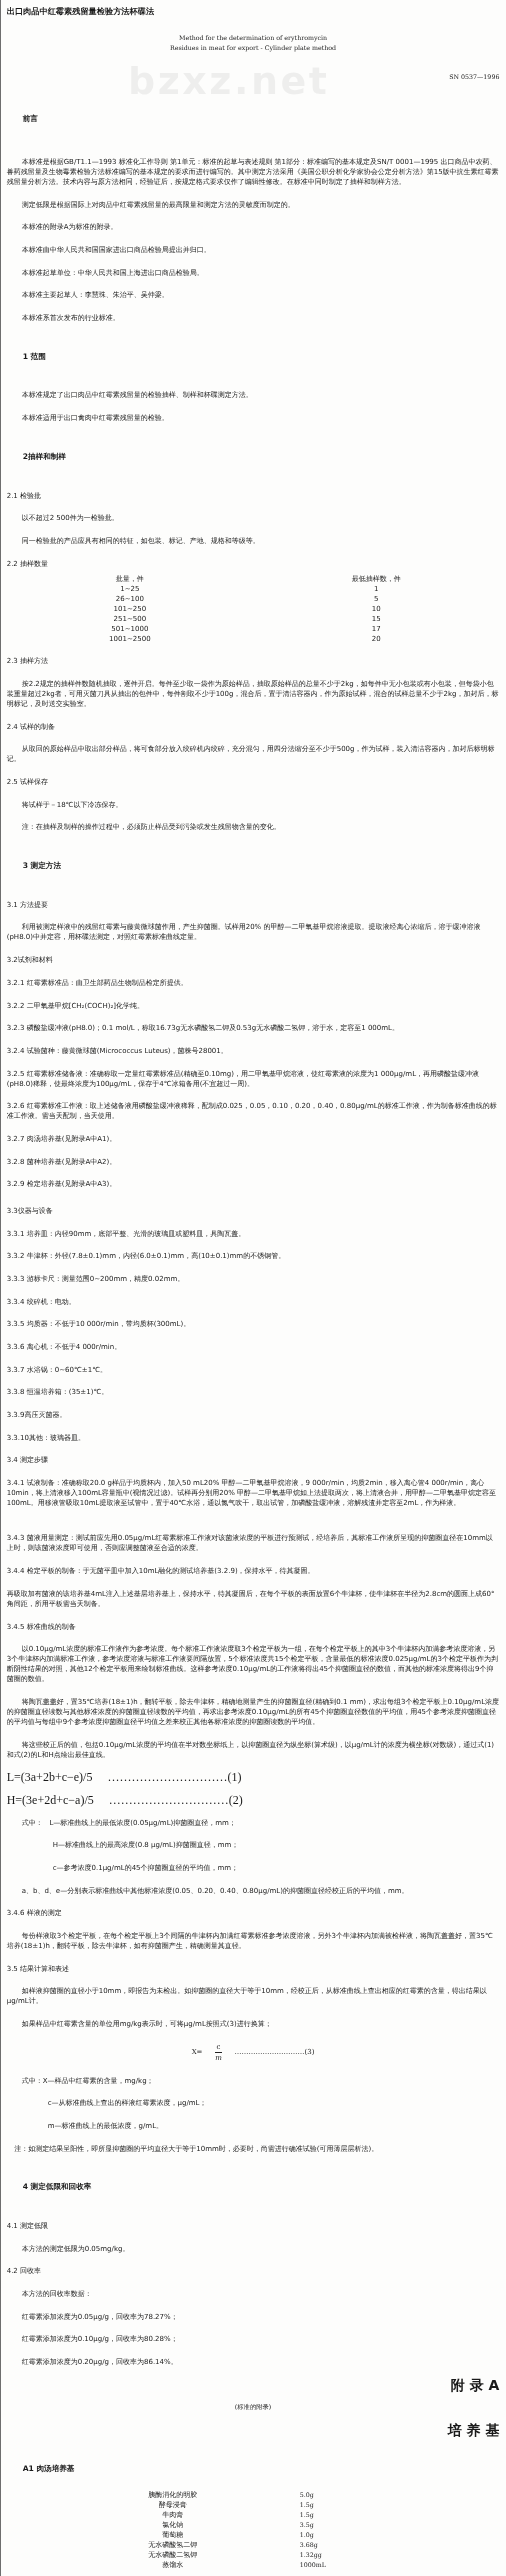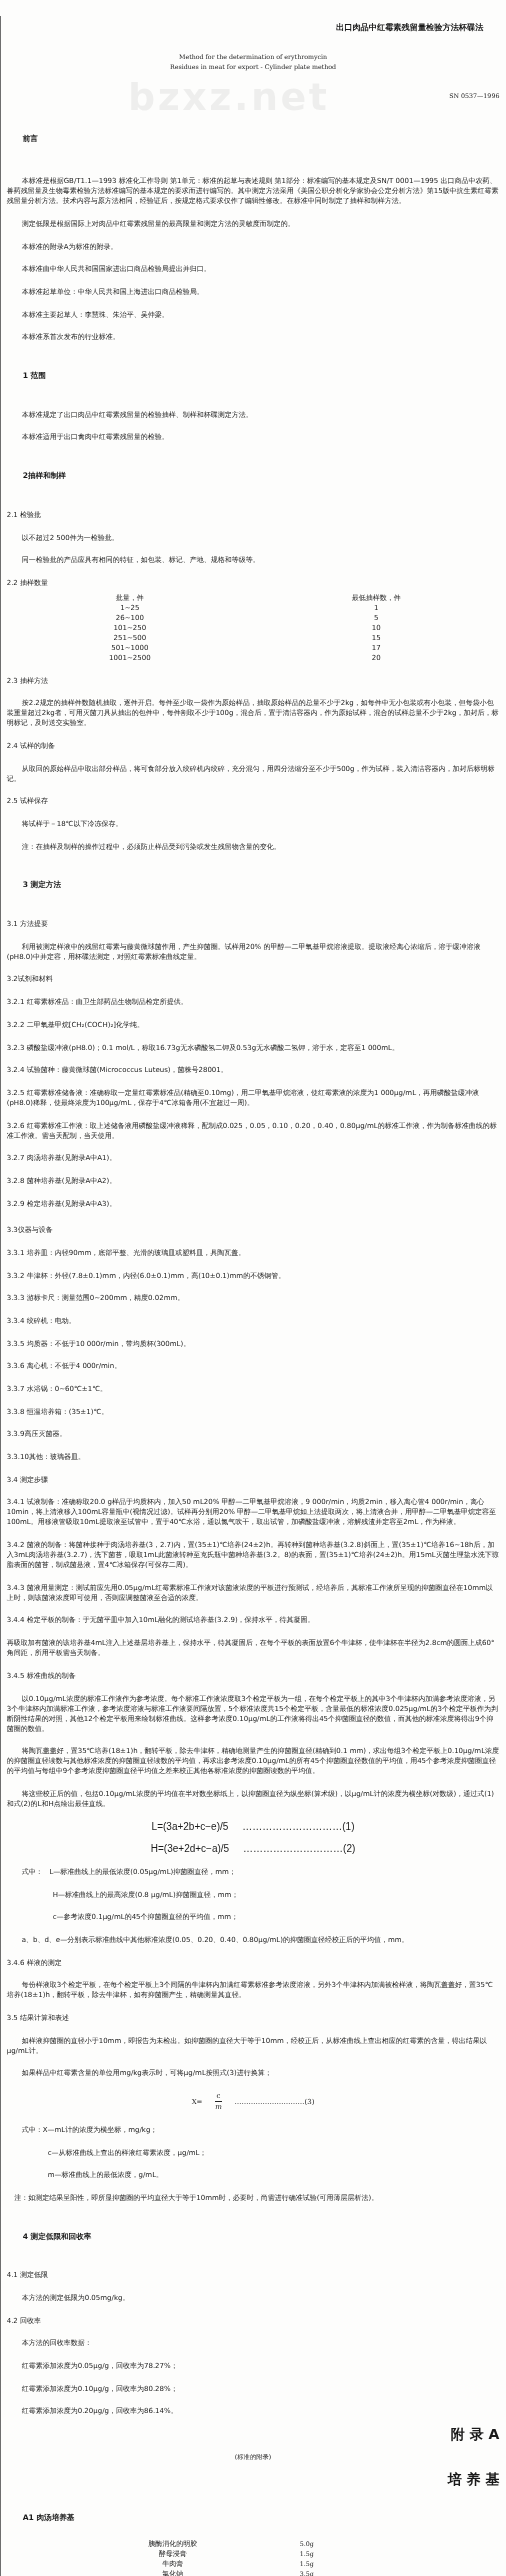--- a/index.html
+++ b/index.html
@@ -13,25 +13,25 @@
   }
   .page {
     position: relative;
     width: 507px;
     min-height: 2576px;
     border-left: 1.9px solid #6e6e6e;
     box-sizing: border-box;
     padding: 0 7.6px 0 5.7px;
   }
   .title {
-    text-align: right;
+    text-align: left;
     font-weight: bold;
     font-size: 8.2px;
     padding-top: 6.3px;
-    margin: 16px;
+    margin: 0;
     height: 14px;
   }
   .en-title {
     text-align: center;
     font-family: "DejaVu Serif", serif;
     font-size: 6.3px;
     line-height: 10px;
     margin-top: 12.7px;
   }
   .std-no {
@@ -54,23 +54,23 @@
   .gap-s { height: 12.7px; }
   .gap-m { height: 16.5px; }
   .tbl {
     margin: 5px 0 0 0;
     width: 100%;
     border-collapse: collapse;
   }
   .tbl td { text-align: center; padding: 0; line-height: 10px; font-size: 7px; }
   .tbl td.c1 { width: 50%; }
   .formula {
-    text-align: center;
-    font-family: Liberation Sans, sans-serif;
-    font-size: 10px;
+    text-align: left;
+    font-family: Liberation Serif, serif;
+    font-size: 12px;
     line-height: 10px;
   }
   .frac-wrap {
     display: flex; justify-content: center; align-items: center; gap: 12.7px;
     font-family: "DejaVu Serif", serif; font-size: 7px;
   }
   .frac { display: inline-flex; flex-direction: column; align-items: center; }
   .frac .num { border-bottom: 0.6px solid #222; padding: 0 1.3px; line-height: 10px; }
   .frac .den { line-height: 10px; font-style: italic; }
   .where { padding-left: 15px; }
@@ -233,21 +233,20 @@
   <div class="gap-s"></div>
   <p class="sub">3.3.9高压灭菌器。</p>
   <div class="gap-s"></div>
   <p class="sub">3.3.10其他：玻璃器皿。</p>
 
   <div class="gap-s"></div>
   <p class="sub">3.4 测定步骤</p>
   <div class="gap-s"></div>
   <p class="sub">3.4.1 试液制备：准确称取20.0 g样品于均质杯内，加入50 mL20% 甲醇—二甲氧基甲烷溶液，9 000r/min，均质2min，移入离心管4 000r/min，离心10min，将上清液移入100mL容量瓶中(视情况过滤)。试样再分别用20% 甲醇—二甲氧基甲烷如上法提取两次，将上清液合并，用甲醇—二甲氧基甲烷定容至100mL。用移液管吸取10mL提取液至试管中，置于40℃水浴，通以氮气吹干，取出试管，加磷酸盐缓冲液，溶解残渣并定容至2mL，作为样液。</p>
   <div class="gap-s"></div>
-  <p class="sub">3.4.2 菌液的制备：将菌种接种于肉汤培养基(3，2.7)内，置(35±1)℃培养(24±2)h。再转种到菌种培养基(3.2.8)斜面上，置(35±1)℃培养16~18h后，加入3mL肉汤培养基(3.2.7)，洗下菌苔，吸取1mL此菌液转种至克氏瓶中菌种培养基(3.2。8)的表面，置(35±1)℃培养(24±2)h。用15mL灭菌生理盐水洗下琼脂表面的菌苔，制成菌悬液，置4℃冰箱保存(可保存二周)。</p>
   <div class="gap-s"></div>
   <p class="sub">3.4.3 菌液用量测定：测试前应先用0.05μg/mL红霉素标准工作液对该菌液浓度的平板进行预测试，经培养后，其标准工作液所呈现的抑菌圈直径在10mm以上时，则该菌液浓度即可使用，否则应调整菌液至合适的浓度。</p>
   <div class="gap-s"></div>
   <p class="sub">3.4.4 检定平板的制备：于无菌平皿中加入10mL融化的测试培养基(3.2.9)，保持水平，待其凝固。</p>
   <div class="gap-s"></div>
   <p class="sub">再吸取加有菌液的该培养基4mL注入上述基层培养基上，保持水平，待其凝固后，在每个平板的表面放置6个牛津杯，使牛津杯在半径为2.8cm的圆面上成60°角间距，所用平板需当天制备。</p>
   <div class="gap-s"></div>
   <p class="sub">3.4.5 标准曲线的制备</p>
   <div class="gap-s"></div>
   <p class="ind">以0.10μg/mL浓度的标准工作液作为参考浓度。每个标准工作液浓度取3个检定平板为一组，在每个检定平板上的其中3个牛津杯内加满参考浓度溶液，另3个牛津杯内加满标准工作液，参考浓度溶液与标准工作液要间隔放置，5个标准浓度共15个检定平板，含量最低的标准浓度0.025μg/mL的3个检定平板作为判断阴性结果的对照，其他12个检定平板用来绘制标准曲线。这样参考浓度0.10μg/mL的工作液将得出45个抑菌圈直径的数值，而其他的标准浓度将得出9个抑菌圈的数值。</p>
@@ -294,21 +293,21 @@
   <div class="gap-s"></div>
   <div class="frac-wrap">
     <span>X=</span>
     <span class="frac">
       <span class="num">c</span>
       <span class="den">m</span>
     </span>
     <span>…………………………(3)</span>
   </div>
   <div class="gap-s"></div>
-  <p class="where">式中：X—mL计的浓度为横坐标，mg/kg；</p>
+  <p class="where">式中：X—样品中红霉素的含量，mg/kg；</p>
   <div class="gap-s"></div>
   <p class="where-sub2">c—从标准曲线上查出的样液红霉素浓度，μg/mL；</p>
   <div class="gap-s"></div>
   <p class="where-sub2">m—标准曲线上的最低浓度，g/mL。</p>
   <div class="gap-s"></div>
   <p style="padding-left:7.6px">注：如测定结果呈阳性，即所显抑菌圈的平均直径大于等于10mm时，必要时，尚需进行确准试验(可用薄层层析法)。</p>
 
   <div class="gap-s"></div>
   <h2 class="h">4 测定低限和回收率</h2>
   <div class="gap-s"></div>

